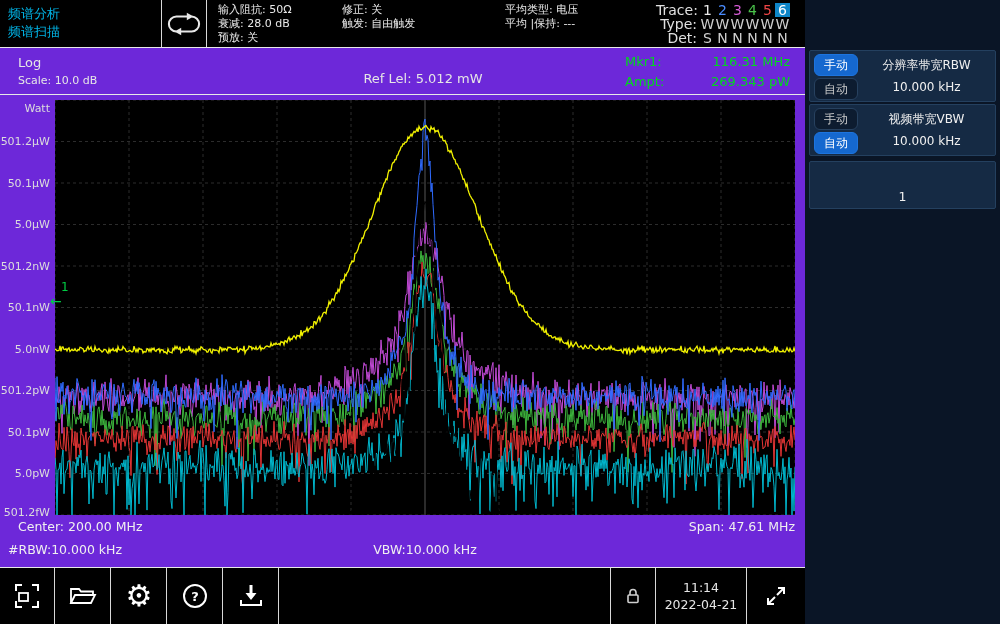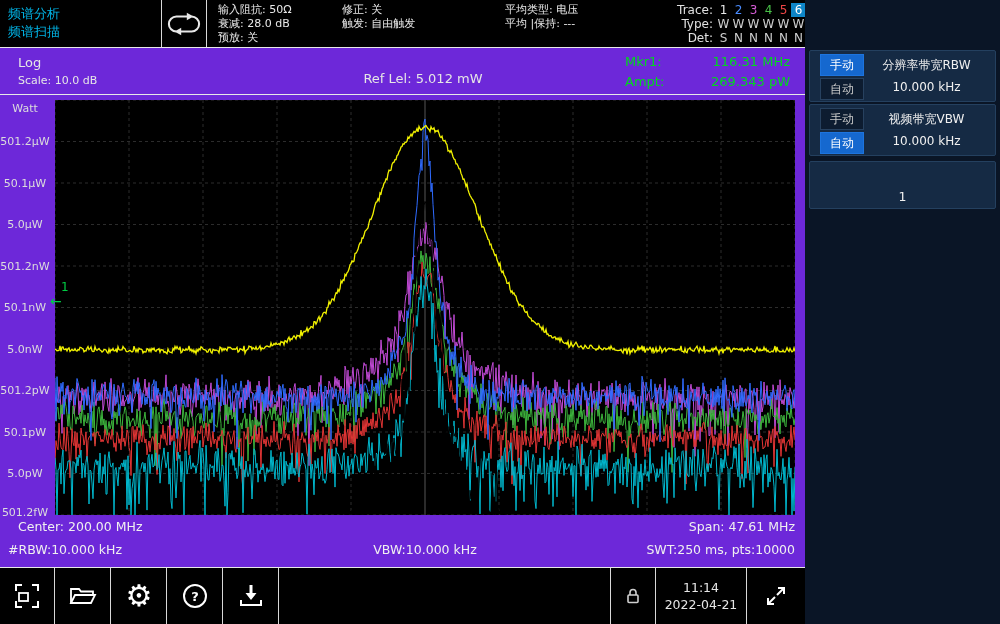--- a/index.html
+++ b/index.html
@@ -6,38 +6,38 @@
   html,body{background:#000}
   body{font-family:"DejaVu Sans","Liberation Sans",sans-serif;color:#e6e6e6}
   #app{position:relative;width:1000px;height:624px;background:#6d28d9;overflow:hidden}
 
   
   #topbar{position:absolute;left:0;top:0;width:805px;height:48px;background:#000;border-bottom:1px solid #e8e8e8}
   .modes{position:absolute;left:8px;top:5px;font-size:13px;line-height:18px;color:#00b4e6}
   .loopbox{position:absolute;left:161px;top:0;width:46px;height:47px;border-left:1px solid #d8d8d8;border-right:1px solid #d8d8d8;display:flex;align-items:center;justify-content:center}
   .tcol{position:absolute;top:3px;font-size:11px;line-height:14px;color:#e8e8e8;white-space:nowrap}
   #col1{left:218px} #col2{left:342px} #col3{left:505px}
-  .tracegrid{position:absolute;left:672px;top:3px;font-size:12px;line-height:14px}
+  .tracegrid{position:absolute;left:656px;top:3px;font-size:14px;line-height:14px}
   .trow{white-space:nowrap}
   .tlabel{display:inline-block;width:44px;text-align:right;color:#e0e0e0;padding-right:3px}
   .tcell{display:inline-block;width:15px;text-align:center;color:#cfcfcf}
 
   
   #chart-header{position:absolute;left:0;top:49px;width:805px;height:46px;border-bottom:1px solid #e8e8e8}
   .log-label{position:absolute;left:18px;top:6px;font-size:13px}
   .scale-label{position:absolute;left:18px;top:25px;font-size:11px}
   .ref-label{position:absolute;left:323px;top:22px;width:200px;text-align:center;font-size:13px}
   .mkr-label{position:absolute;left:625px;top:5px;font-size:13px;color:#00d81e}
   .mkr-value{position:absolute;left:668px;top:5px;width:122px;text-align:right;font-size:13px;color:#00d81e}
   .ampt-label{position:absolute;left:625px;top:25px;font-size:13px;color:#00d81e}
   .ampt-value{position:absolute;left:668px;top:25px;width:122px;text-align:right;font-size:13px;color:#00d81e}
 
   
   #trace-svg{position:absolute;left:55px;top:100px;background:#000}
-  .ylab{position:absolute;left:0;width:50px;text-align:center;font-size:11px;color:#dcdcdc}
+  .ylab{position:absolute;left:0;width:50px;text-align:right;font-size:11px;color:#dcdcdc}
   .mk-num{position:absolute;left:61px;top:280px;font-size:12px;color:#00cc44}
   .mk-arrow{position:absolute;left:50px;top:293px;font-size:14px;color:#00cc44}
 
   
   .ft{position:absolute;font-size:12.5px;color:#f0f0f0;white-space:nowrap}
   #ft-center{left:18px;top:519px}
   #ft-span{left:615px;top:519px;width:180px;text-align:right}
   #ft-rbw{left:8px;top:542px}
   #ft-vbw{left:330px;top:542px;width:190px;text-align:center}
   #ft-swt{left:595px;top:542px;width:200px;text-align:right}
@@ -53,21 +53,21 @@
   .fsbox{position:absolute;left:747px;top:0;width:58px;height:56px;display:flex;align-items:center;justify-content:center;cursor:pointer}
 
   
   #sidebar{position:absolute;left:805px;top:0;width:195px;height:624px;background:#0a1526}
   .sb-head{position:absolute;left:0;top:0;width:195px;height:48px}
   .sb-chevron{position:absolute;left:16px;top:18px}
   .sb-title{position:absolute;left:0;top:15px;width:195px;text-align:center;font-size:14px;color:#f2f2f2}
   .sb-block{position:absolute;left:4px;width:187px;background:#152a44;border:1px solid #24405f;border-radius:2px}
   #blk-rbw{top:50px;height:52px} #blk-vbw{top:104px;height:52px}
   #blk-ratio{top:161px;height:48px} #blk-filter{top:212px;height:58px}
-  .mini-btn{position:absolute;left:10px;width:44px;height:22px;display:flex;align-items:center;justify-content:center;font-size:12px;border-radius:0;cursor:pointer}
+  .mini-btn{position:absolute;left:4px;width:44px;height:22px;display:flex;align-items:center;justify-content:center;font-size:12px;border-radius:6px;cursor:pointer}
   .mini-top{top:3px}.mini-bot{top:27px}
   .btn-on{background:#1568cf;color:#fff;border:1px solid #1d74de}
   .btn-off{background:#0d1c30;color:#c9c9c9;border:1px solid #27415f}
   .blk-label{position:absolute;left:50px;width:133px;text-align:center;font-size:12px;color:#f0f0f0;white-space:nowrap}
   .lab-top{top:6px}.lab-bot{top:29px}
   .center-label{position:absolute;left:0;width:185px;text-align:center;font-size:12.5px;color:#f0f0f0}
   .filter-btn{position:absolute;top:28px;height:24px;display:flex;align-items:center;justify-content:center;font-size:12.5px;border-radius:2px;cursor:pointer}
   #btn-gauss{left:4px;width:88px} #btn-emi{left:95px;width:88px}
 </style>
 </head>
@@ -175,21 +175,20 @@
   <span class="ylab" style="top:467px">5.0pW</span>
   <span class="ylab" style="top:506px">501.2fW</span>
 
   <span class="mk-num">1</span>
   <span class="mk-arrow">←</span>
 
   <div id="ft-center" class="ft">Center: 200.00 MHz</div>
   <div id="ft-span" class="ft">Span: 47.61 MHz</div>
   <div id="ft-rbw" class="ft">#RBW:10.000 kHz</div>
   <div id="ft-vbw" class="ft">VBW:10.000 kHz</div>
-  <div id="ft-swt" class="ft">SWT:250 ms, pts:10000</div>
 
   <div id="toolbar">
     <div class="tool" style="left:0">
       <svg width="26" height="26" viewBox="0 0 26 26">
         <g stroke="#fff" stroke-width="2" fill="none">
           <path d="M2 8 V2 h6"></path>
             <path d="M18 2 h6 v6"></path>
             <path d="M24 18 v6 h-6"></path>
             <path d="M8 24 H2 v-6"></path>
           <rect x="5" y="10" width="9" height="8" stroke-width="1.8"></rect>

